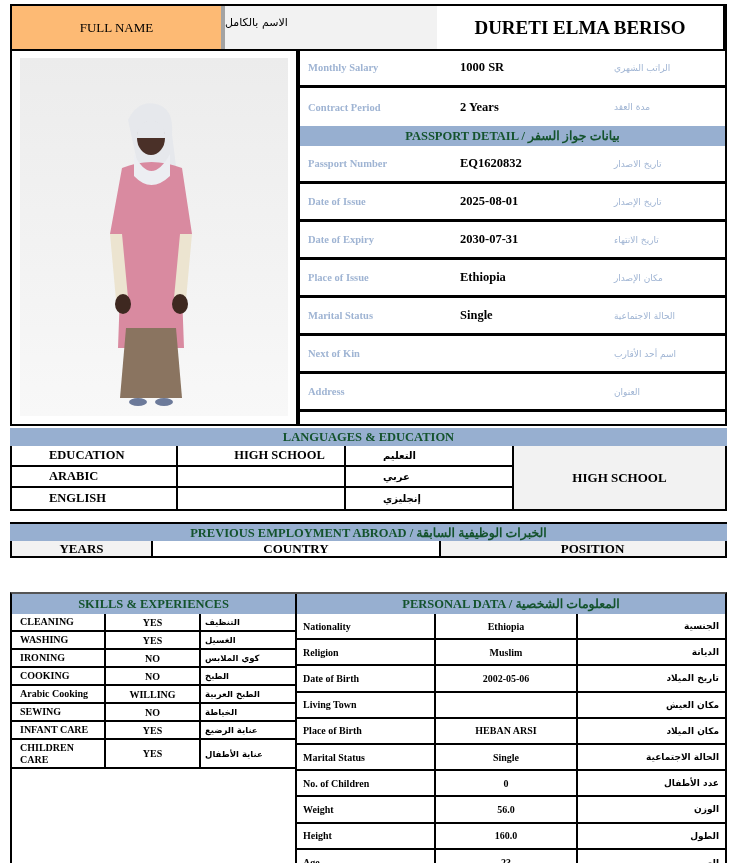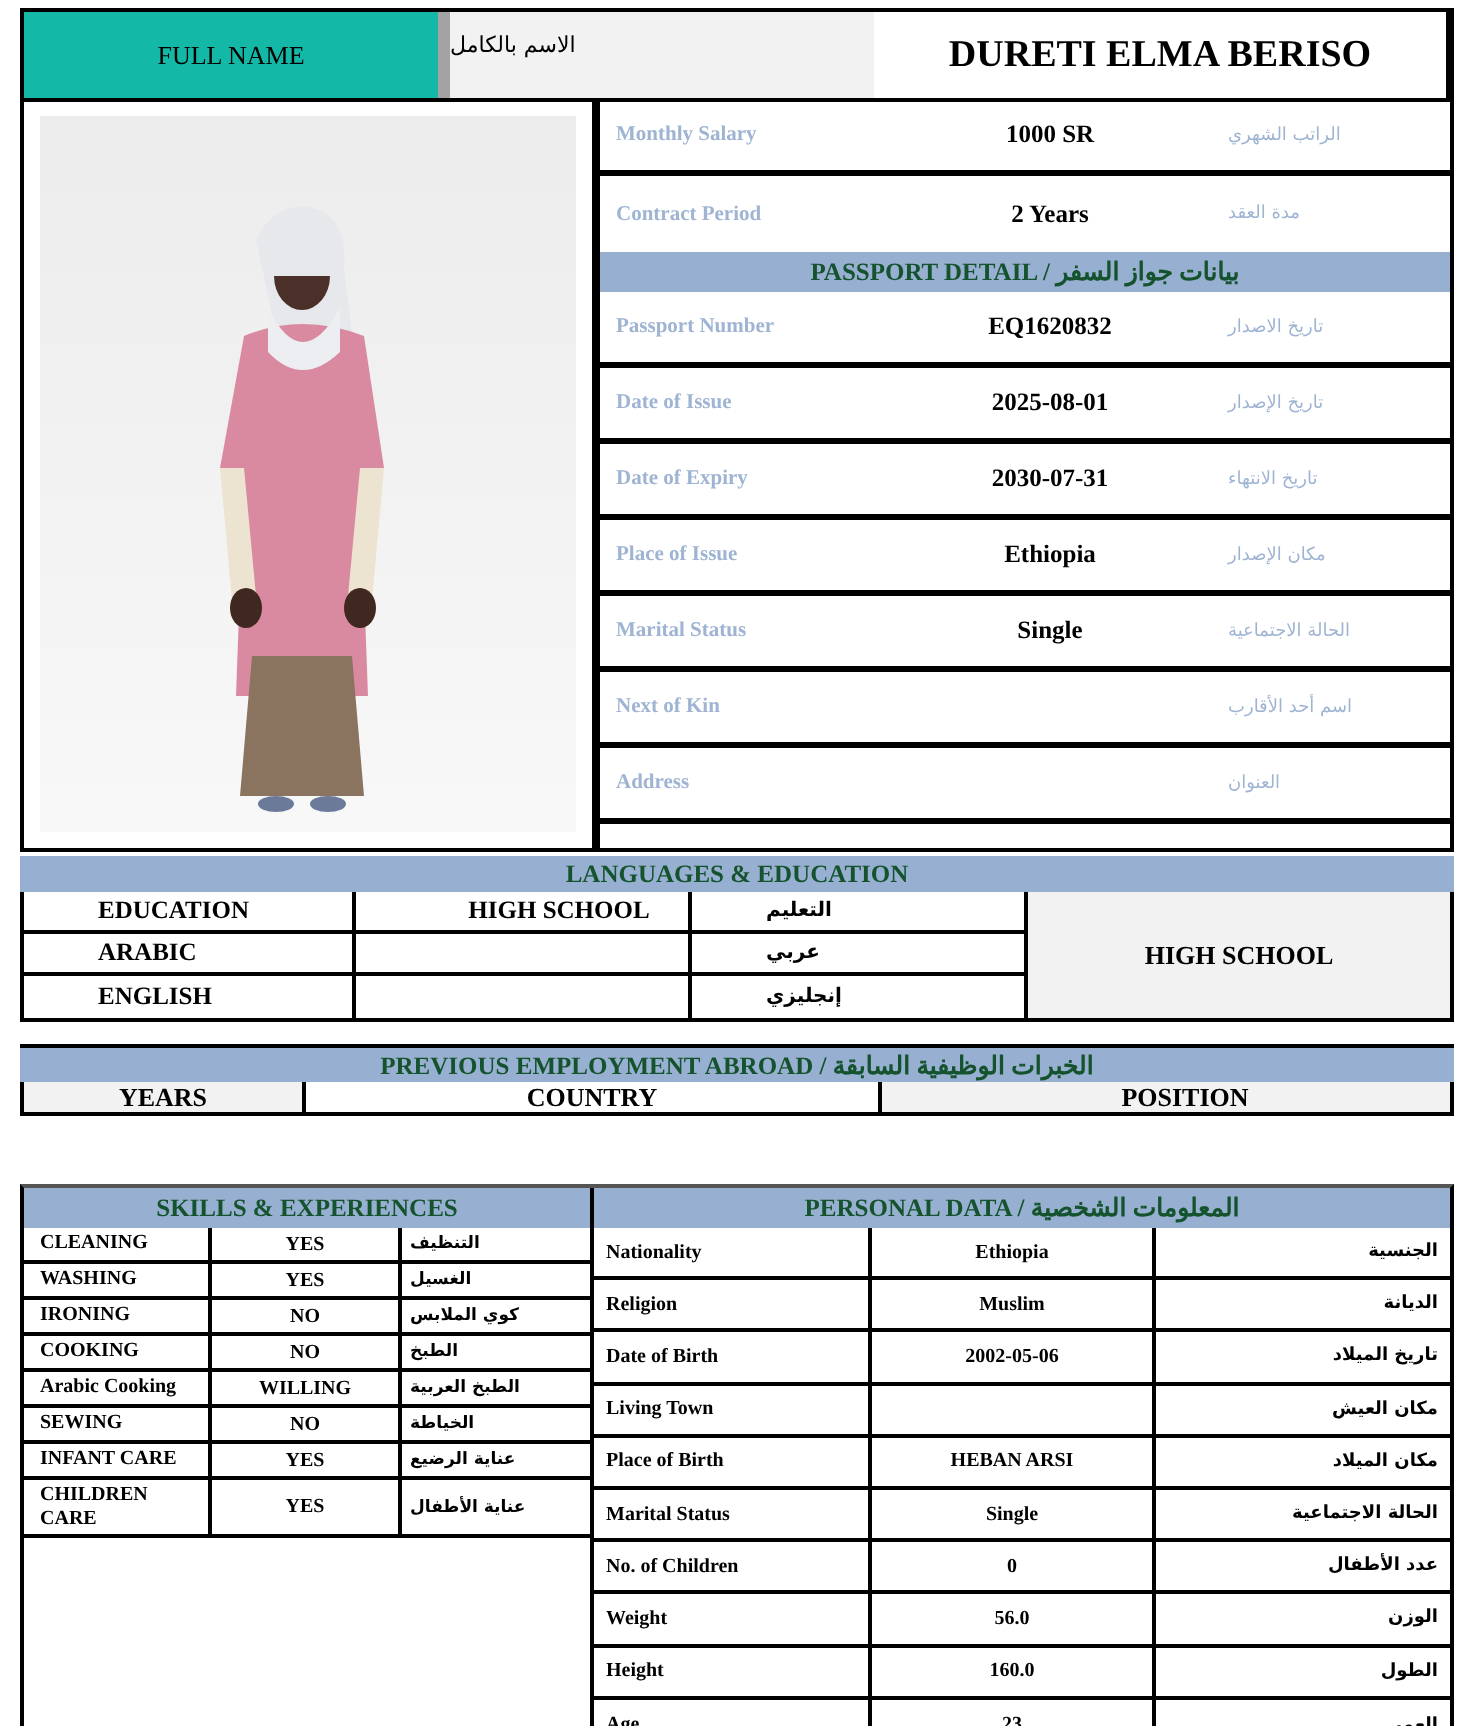--- a/index.html
+++ b/index.html
@@ -6,33 +6,33 @@
   body {
     width: 732px; height: 863px; background: #ffffff;
     font-family: "Liberation Serif", serif; color: #000;
     position: relative; overflow: hidden;
   }
   .abs { position: absolute; }
 
   
   .hdr { left: 10px; top: 4px; width: 717px; height: 47px; border: 2px solid #000; display: flex; }
   .hdr .c { display: flex; align-items: center; }
-  .hdr .c1 { width: 213px; background: #14b8a6; justify-content: center; font-size: 13px; border-right: 6px solid #a3a3a3; }
+  .hdr .c1 { width: 213px; background: #fdba74; justify-content: center; font-size: 13px; border-right: 4px solid #a3a3a3; }
   .hdr .c2 { width: 288px; background: #fff; justify-content: center; font-size: 19px; font-weight: bold; border-right: 2px solid #000; }
   .hdr .c3 { flex: 1; background: #f2f2f2; justify-content: flex-end; align-items: flex-start; padding: 10px 10px 0 0; font-size: 11px; font-family: "DejaVu Sans", sans-serif; direction: rtl; }
 
   
   .photo-box { left: 10px; top: 50px; width: 288px; height: 376px; border: 2px solid #000; border-top: 0; }
   .photo { position: absolute; left: 8px; top: 8px; width: 268px; height: 358px; background: linear-gradient(180deg, #ececec 0%, #f3f3f3 60%, #f8f8f8 100%); overflow: hidden; }
 
   
   .details { left: 296px; top: 50px; width: 431px; height: 376px; border: 2px solid #000; border-top: 0; border-left: 4px solid #000; }
   .drow { height: 38px; border-bottom: 3px solid #000; display: flex; align-items: center; }
   .drow .k { width: 160px; padding-left: 8px; color: #9fb4d3; font-weight: bold; font-size: 10.5px; }
-  .drow .v { width: 130px; text-align: center; font-weight: bold; font-size: 12.5px; }
+  .drow .v { width: 130px; font-weight: bold; font-size: 12.5px; }
   .drow .a { flex: 1; padding-left: 24px; color: #9fb4d3; font-size: 9px; font-family: "DejaVu Sans", sans-serif; }
   .band { background: #97afd0; color: #14532d; font-weight: bold; text-align: center; font-size: 12.5px; }
   .dband { height: 20px; line-height: 20px; }
 
   
   .lang-band { left: 10px; top: 428px; width: 717px; height: 18px; line-height: 18px; }
   .lang { left: 10px; top: 446px; width: 717px; height: 65px; border: 2px solid #000; border-top: 0; display: flex; }
   .lang .left { width: 500px; }
   .lang .lrow { height: 21px; display: flex; border-bottom: 2px solid #000; font-size: 12.5px; font-weight: bold; }
   .lang .lrow:last-child { border-bottom: 0; }

